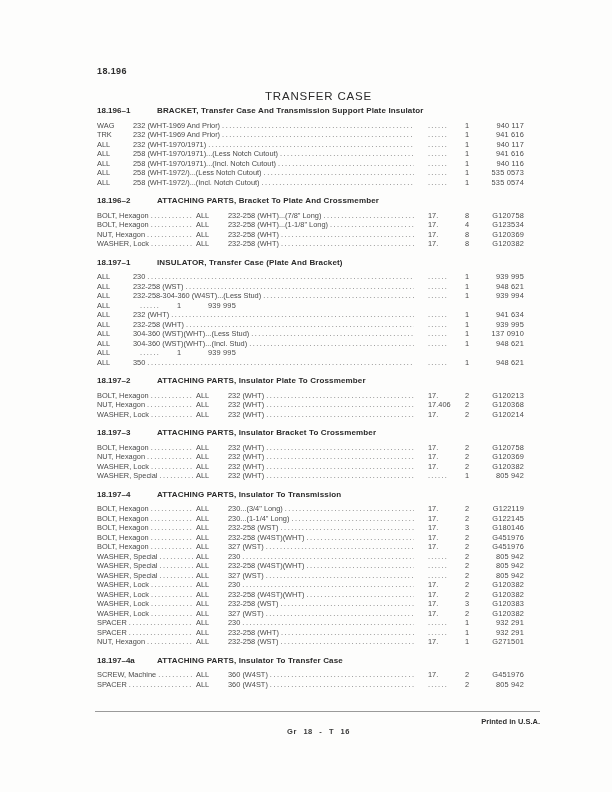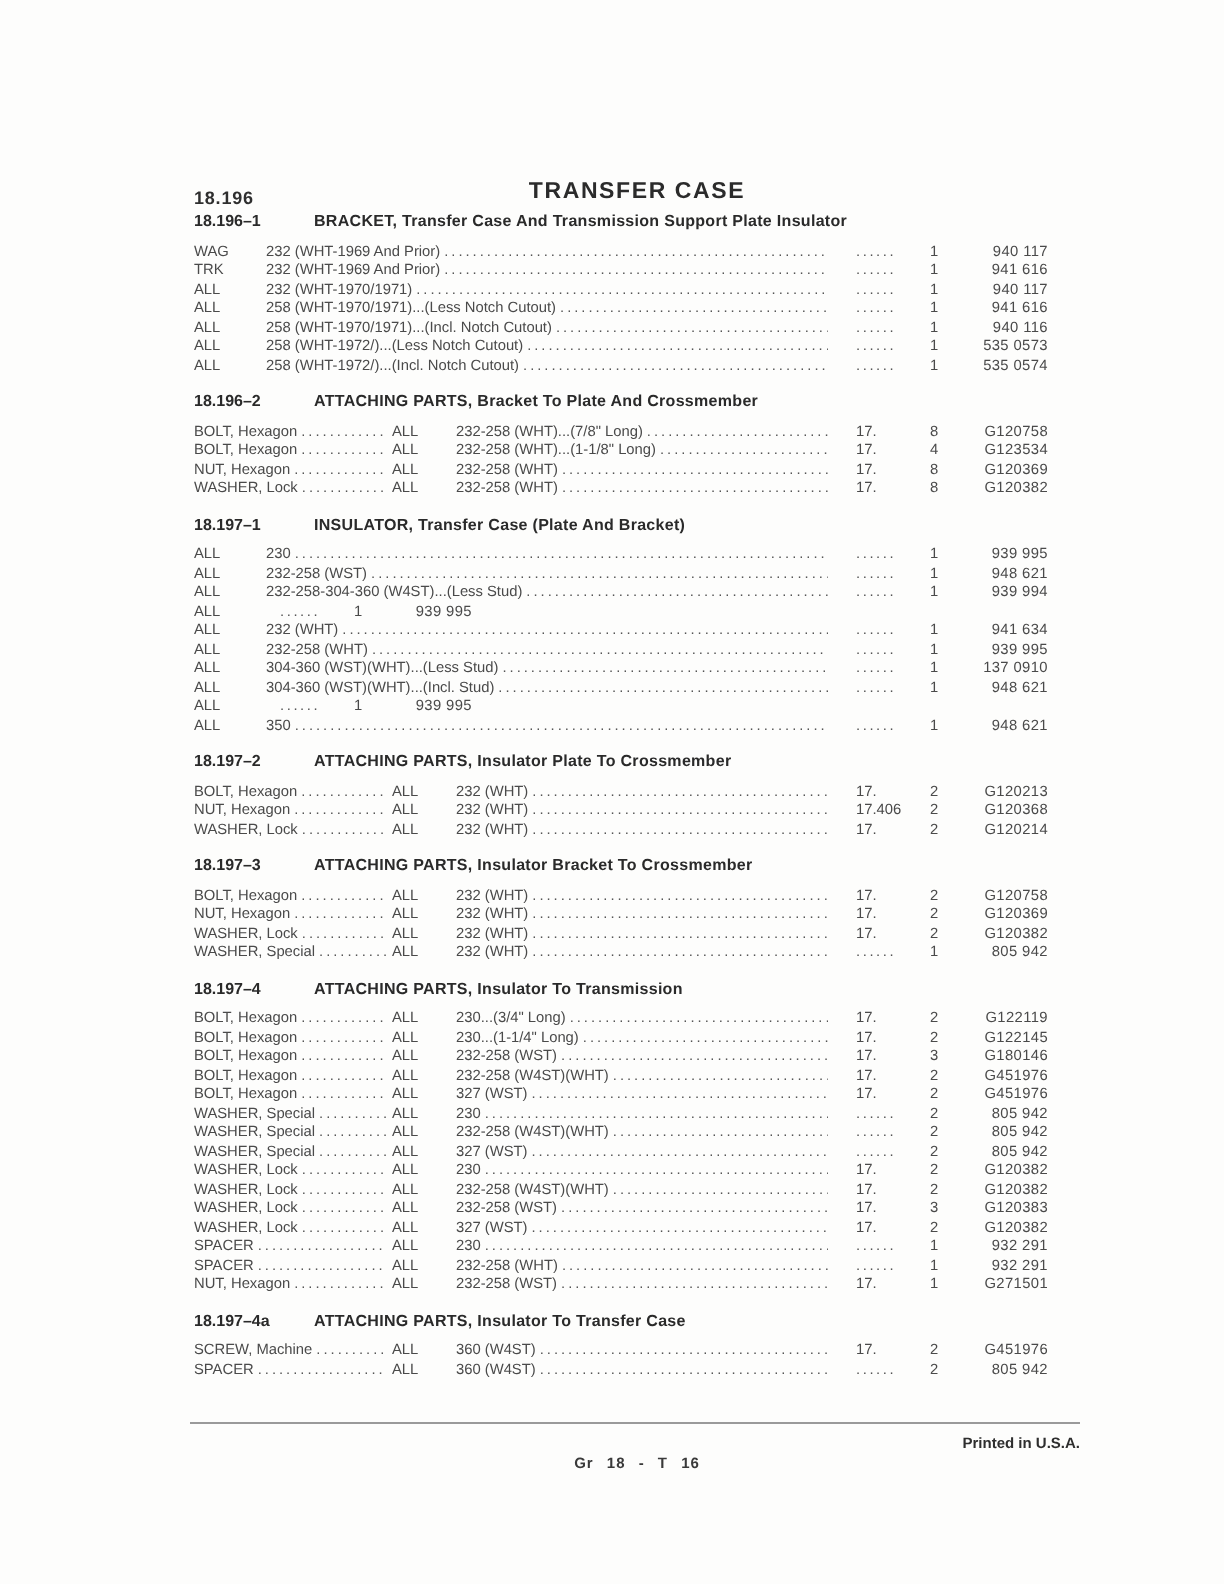--- a/index.html
+++ b/index.html
@@ -6,27 +6,27 @@
   html, body { width: 612px; height: 792px; }
   body {
     position: relative;
     background: #fdfdfc;
     font-family: "Liberation Sans", sans-serif;
     color: #474747;
     overflow: hidden;
   }
   .page-num {
     position: absolute; left: 97px; top: 66px;
-    font-size: 9px; font-weight: bold; color: #2f2f2f; letter-spacing: .4px; margin-top: 28px;
+    font-size: 9px; font-weight: bold; color: #2f2f2f; letter-spacing: .4px;
   }
   .title-wrap {
     position: absolute; left: 97px; top: 86px; width: 443px; text-align: center;
   }
   .title-wrap h1 {
-    font-size: 11.5px; font-weight: bold; color: #2b2b2b; letter-spacing: .8px;
+    font-size: 11.5px; font-weight: normal; color: #2b2b2b; letter-spacing: .8px;
     display: inline;
     margin-top: 16px;
   }
   #sections { position: absolute; left: 97px; top: 106px; width: 443px; }
   .section { margin-bottom: 9px; }
   .heading {
     font-size: 8px; font-weight: bold; color: #2a2a2a;
     line-height: 10px; margin-bottom: 4.5px; white-space: nowrap;
   }
   .heading .sec-id { display: inline-block; min-width: 52px; }

